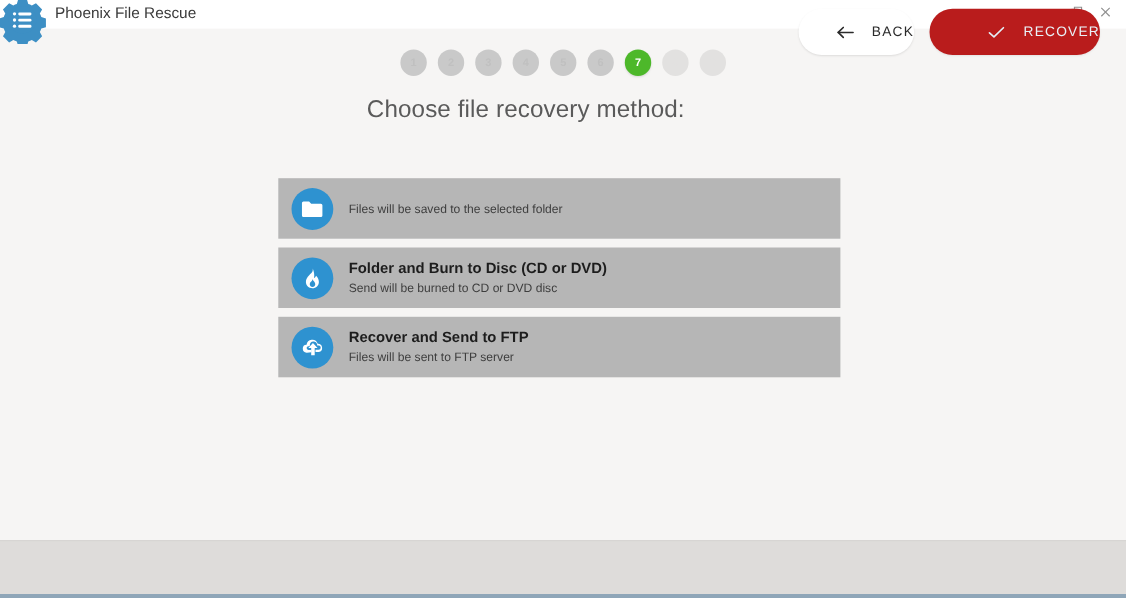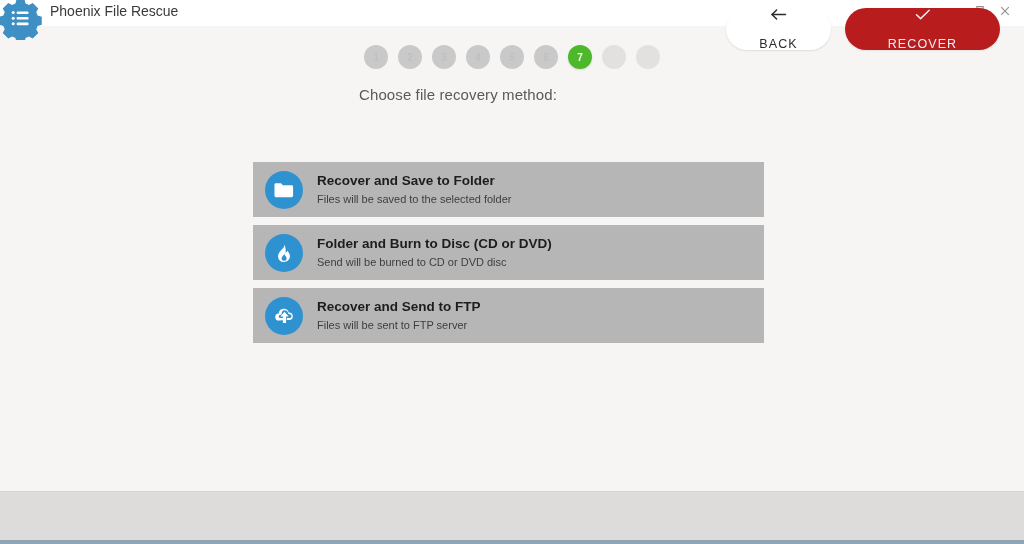--- a/index.html
+++ b/index.html
@@ -104,25 +104,26 @@
     box-shadow: 0 1px 2px rgba(0,0,0,0.12);
   }
 
   
   .page-heading {
     position: absolute;
     left: 0;
     top: 86px;
     width: 916px;
     text-align: center;
-    font-size: 15px;
+    font-size: 22px;
     color: #5a5a5a;
     font-family: "Liberation Sans", sans-serif;
     font-weight: normal;
     letter-spacing: 0.1px;
+    padding-left: 20px;
   }
 
   
   .options {
     position: absolute;
     left: 253px;
     top: 162px;
     width: 511px;
   }
   .option-card {
@@ -194,28 +195,27 @@
     display: flex;
     align-items: center;
     gap: 14px;
     z-index: 9;
   }
   .btn {
     height: 42px;
     border-radius: 21px;
     display: flex;
     align-items: center;
-    justify-content: space-between;
+    justify-content: flex-end;
     gap: 16px;
     font-size: 12.5px;
     letter-spacing: 1.1px;
     font-family: "Liberation Sans", sans-serif;
     box-sizing: border-box;
     user-select: none;
-    flex-direction: column;
   }
   .btn-back {
     width: 105px;
     background: #ffffff;
     color: #2b2b2b;
     box-shadow: 0 1px 2px rgba(0,0,0,0.10);
   }
   .btn-recover {
     width: 155px;
     background: #b91c1c;
@@ -303,21 +303,20 @@
   <div class="options">
 
     <div class="option-card">
       <div class="opt-icon">
         <svg width="22" height="22" viewBox="0 0 22 22">
           <path d="M1.5 5.6 a1.4 1.4 0 0 1 1.4-1.4 h5.1 l1.9 2.1 h8.8 a1.4 1.4 0 0 1 1.4 1.4 v9.1 a1.4 1.4 0 0 1-1.4 1.4 H2.9 a1.4 1.4 0 0 1-1.4-1.4 z" fill="#ffffff"></path>
           <path d="M3.2 8.3 h15.6 v8.5 a1.2 1.2 0 0 1-1.2 1.2 H4.4 a1.2 1.2 0 0 1-1.2-1.2 z" fill="#ffffff"></path>
         </svg>
       </div>
       <div class="opt-text">
-        <div class="opt-title">Recover and Save to Folder</div>
         <div class="opt-sub">Files will be saved to the selected folder</div>
       </div>
     </div>
 
     <div class="option-card">
       <div class="opt-icon">
         <svg width="22" height="22" viewBox="0 0 22 22">
           <path d="M11.3 2.2 c0.5 3.1-1.6 4.4-3.2 6.1 c-1.9 2-3 3.7-3 6.1 c0 3.2 2.7 5.6 5.9 5.6 c3.3 0 5.9-2.4 5.9-5.7 c0-2.6-1.4-4.4-2.6-5.6 c-0.4 1.1-1 1.8-1.8 2.1 c0.6-2.9-0.1-5.9-1.2-8.6 z" fill="#ffffff"></path>
           <path d="M11 11.3 c0.3 1.6-0.9 2.3-1.6 3.1 c-0.5 0.6-0.8 1.2-0.8 2 c0 1.4 1.1 2.4 2.5 2.4 c1.4 0 2.5-1 2.5-2.4 c0-1.4-1-2.2-1.5-2.9 c-0.5-0.7-0.9-1.4-1.1-2.2 z" fill="#2e92d0"></path>
         </svg>

